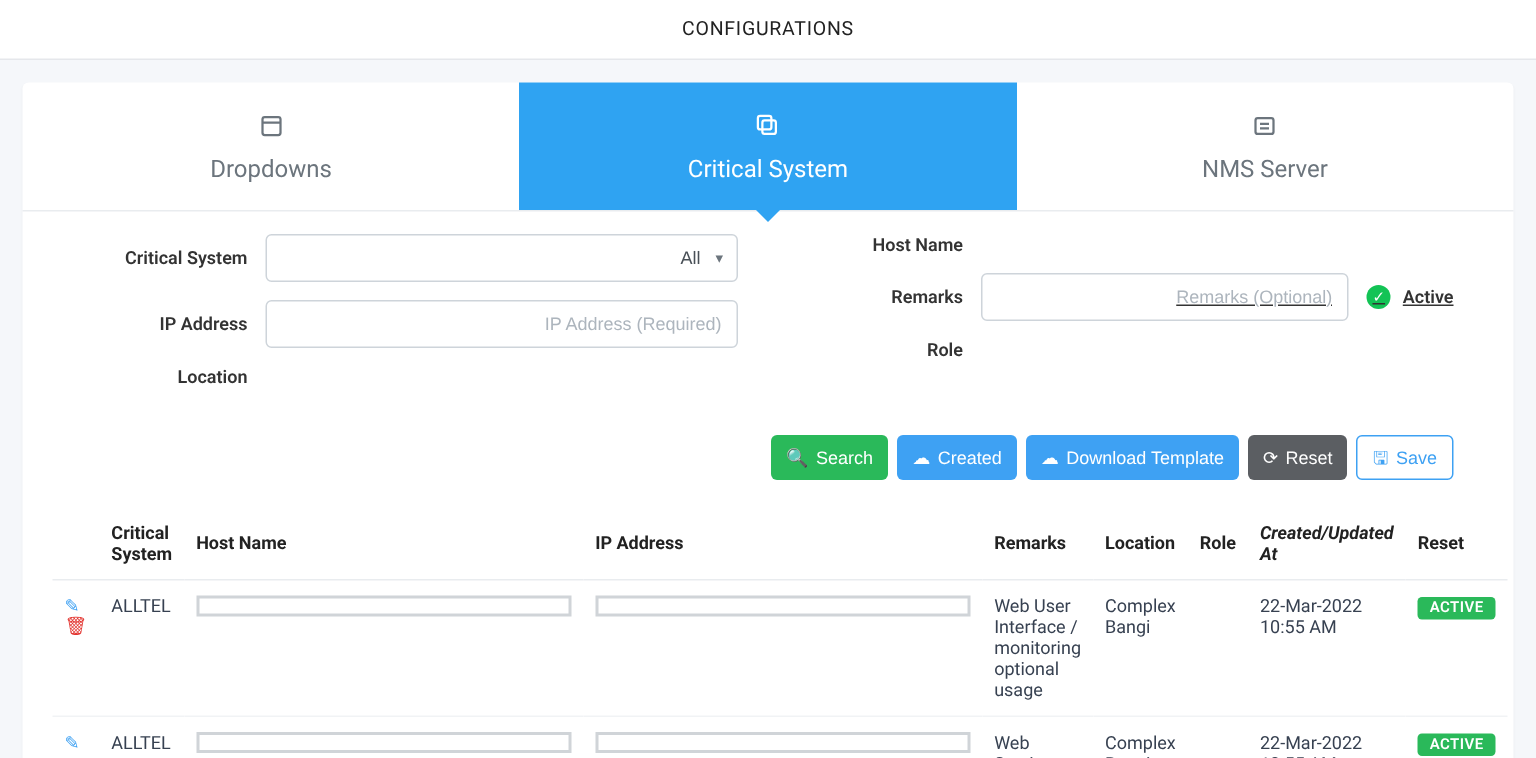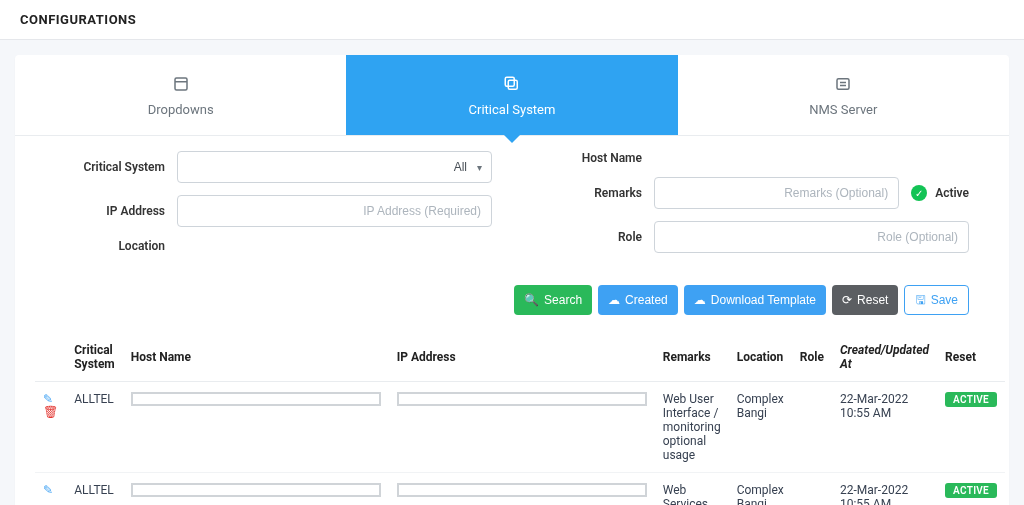--- a/index.html
+++ b/index.html
@@ -1,43 +1,43 @@
 <!DOCTYPE html>
 <html><head>
 <meta charset="utf-8">
 <style>
   * { box-sizing: border-box; margin: 0; padding: 0; }
   body { font-family: -apple-system, BlinkMacSystemFont, "Segoe UI", Roboto, Arial, sans-serif; background: #f5f7fa; color: #333; font-size: 12px; }
-  .header-bar { background: #fff; border-bottom: 1px solid #e5e7eb; padding: 12px 20px; font-size: 13px; font-weight: 700; letter-spacing: .5px; color: #222; }
+  .header-bar { background: #fff; border-bottom: 1px solid #e5e7eb; padding: 12px 20px; font-size: 13px; font-weight: 400; letter-spacing: .5px; color: #222; text-align: center; }
   .page { width: 1024px; margin: 0 auto; }
   .card { background: #fff; margin: 15px; border-radius: 4px; box-shadow: 0 1px 2px rgba(0,0,0,.04); overflow: visible; }
 
   .tabs { display: flex; border-bottom: 1px solid #e9ecef; }
-  .tab { flex: 1; text-align: center; padding: 20px 0 18px; font-size: 13px; color: #6c757d; cursor: pointer; position: relative; }
+  .tab { flex: 1; text-align: center; padding: 20px 0 18px; font-size: 16px; color: #6c757d; cursor: pointer; position: relative; }
   .tab .icon { display: block; margin-bottom: 6px; }
   .tab.active { background: #2fa3f2; color: #fff; }
   .tab.active::after {
     content: ""; position: absolute; left: 50%; top: 100%; transform: translateX(-50%);
     border: 8px solid transparent; border-top-color: #2fa3f2;
   }
   .icon svg { width: 18px; height: 18px; display:inline-block; }
 
   .form-area { padding: 15px 40px 20px; display: flex; gap: 40px; }
   .col { flex: 1; }
   .field { display: flex; align-items: center; margin-bottom: 12px; gap: 12px; }
   .field label { width: 110px; text-align: right; font-weight: 600; font-size: 12px; color: #333; }
   .field .input, .field .select { flex: 1; text-align: right; }
   input.input, select.select { width: 100%; height: 32px; padding: 0 10px; font-size: 12px; color: #495057; background: #fff; border: 1px solid #ced4da; border-radius: 4px; }
   input.input::placeholder { color: #adb5bd; }
   select.select { appearance: none; -webkit-appearance: none; background-image: none; color:#495057; padding-right:24px; position:relative; }
   .select-wrap { position:relative; flex:1; }
   .select-wrap::after { content:"▾"; position:absolute; right:10px; top:50%; transform:translateY(-50%); font-size:10px; color:#6c757d; pointer-events:none; }
   .check-wrap { flex:1; display:flex; align-items:center; gap:8px; }
   .check-circle { width:16px;height:16px;border-radius:50%;background:#13c355;display:flex;align-items:center;justify-content:center;color:#fff;font-size:10px; }
-  .active-col2 { display:flex; gap:12px; align-items:center; }
+  .active-col2 { display:flex; gap:12px; align-items:center;text-decoration:underline; }
   .active-col2 .input { flex:1; }
 
   .button-row { display:flex; justify-content:flex-end; gap:6px; padding: 0 40px 18px; }
   .btn { display:inline-flex; align-items:center; gap:5px; height:30px; padding:0 10px; border:none; border-radius:4px; font-size:12px; font-weight:500; color:#fff; cursor:pointer; }
   .btn .ico { font-size:12px; line-height:1; }
   .btn-green { background:#2ab95a; }
   .btn-blue  { background:#3ea1f3; }
   .btn-dark  { background:#5b5e62; }
   .btn-outline { background:#fff; color:#3ea1f3; border:1px solid #3ea1f3; }
 
@@ -118,21 +118,20 @@
           <div class="active-col2" style="flex:1;">
             <input class="input" placeholder="Remarks (Optional)" style="">
             <div class="check-wrap" style="flex:0 0 auto;">
               <span class="check-circle">✓</span>
               <span style="font-weight:600;">Active</span>
             </div>
           </div>
         </div>
         <div class="field">
           <label>Role</label>
-          <input class="input" placeholder="Role (Optional)" style="">
         </div>
       </div>
     </div>
 
     <div class="button-row">
       <button class="btn btn-green">
         <span class="ico">🔍</span>
         <span>Search</span>
       </button>
       <button class="btn btn-blue">

